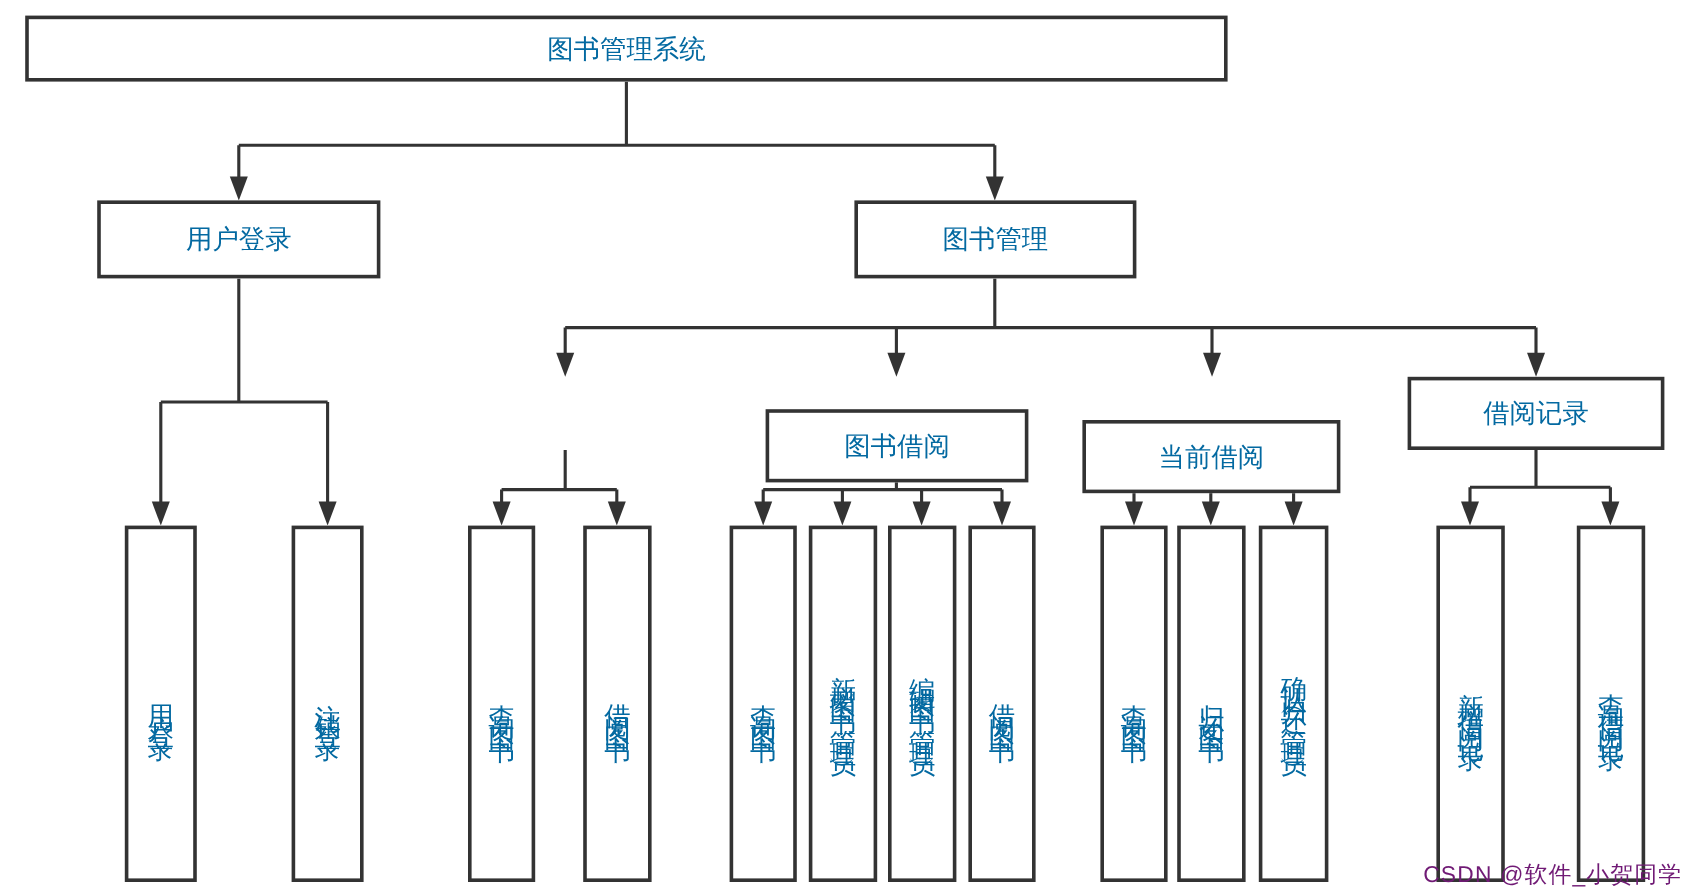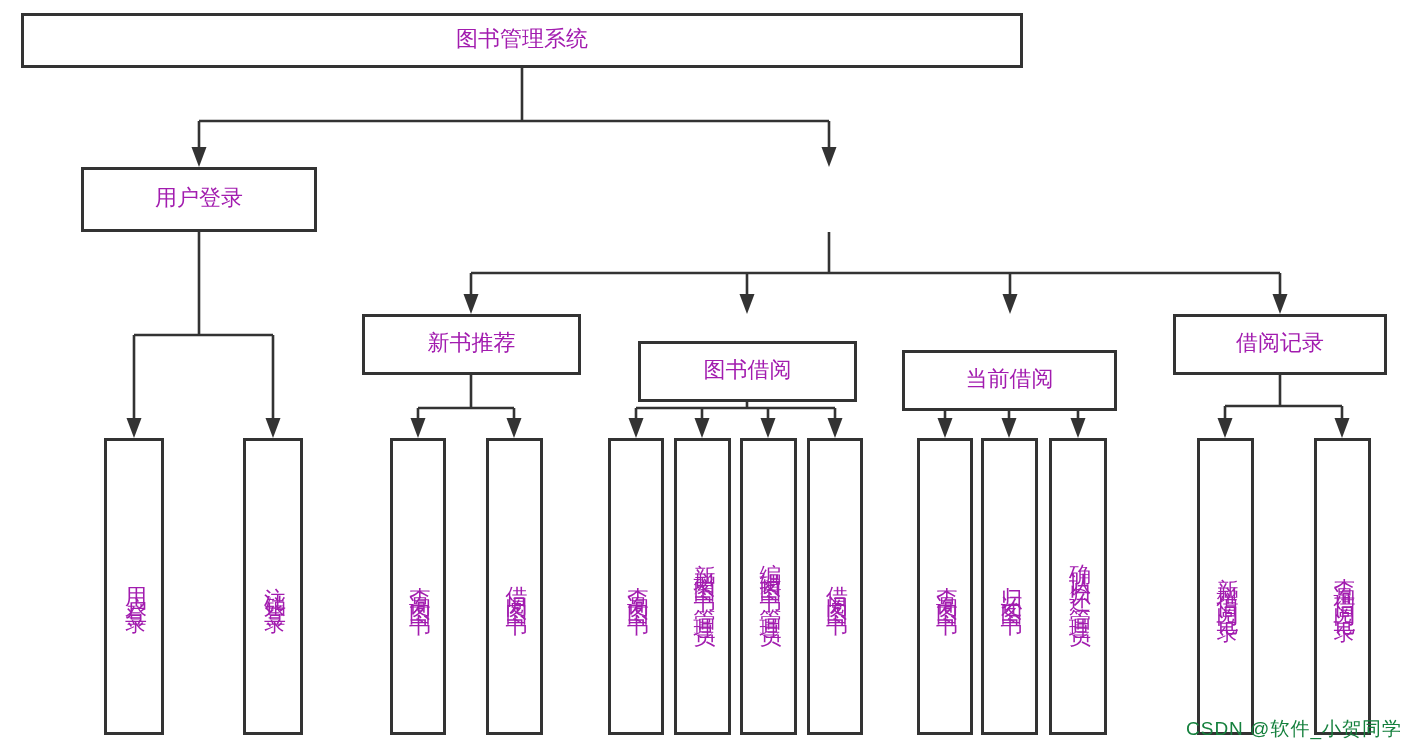--- a/index.html
+++ b/index.html
@@ -9,27 +9,26 @@
     background:#ffffff;
     font-family:"Liberation Sans",sans-serif;
     overflow:hidden;
   }
   #connector-svg{position:absolute;left:0;top:0;width:1405px;height:747px;}
   .node{
     position:absolute;
     box-sizing:border-box;
     border:3px solid #333333;
     background:#ffffff;
-    color:#a21caf;
+    color:#0369a1;
     display:flex;align-items:center;justify-content:center;
     font-size:22px;
     line-height:1;
     text-align:left;
     z-index:2;
-    font-family:Liberation Mono, monospace;
   }
   .leaf{
     writing-mode:vertical-rl;
     text-orientation:mixed;
     letter-spacing:9px;
     top:438px;height:297px;
     font-size:22px;
   }
   
   .n-root{left:21px;top:13px;width:1002px;height:55px;}
@@ -52,21 +51,21 @@
   .l8{left:807px;width:56px;}
   .l9{left:917px;width:56px;}
   .l10{left:981px;width:57px;}
   .l11{left:1049px;width:58px;}
   .l12{left:1197px;width:57px;}
   .l13{left:1314px;width:57px;}
   .watermark{
     position:absolute;
     left:1186px;top:716px;
     font-size:19px;
-    color:#15803d;
+    color:#701a75;
     letter-spacing:1px;
     white-space:nowrap;
     z-index:3;
   }
 </style>
 </head>
 <body>
 
 <div id="stage">
 
@@ -99,22 +98,22 @@
       <polygon points="1001.5,418 1016.5,418 1009,438"></polygon>
       <polygon points="1070.5,418 1085.5,418 1078,438"></polygon>
       <polygon points="1217.5,418 1232.5,418 1225,438"></polygon>
       <polygon points="1334.5,418 1349.5,418 1342,438"></polygon>
     </g>
   </svg>
 
   <div class="node n-root">图书管理系统</div>
 
   <div class="node n-login">用户登录</div>
+  <div class="node n-mgmt">图书管理</div>
 
-  <div class="node n-newbook">新书推荐</div>
   <div class="node n-borrow">图书借阅</div>
   <div class="node n-current">当前借阅</div>
   <div class="node n-records">借阅记录</div>
 
   <div class="node leaf l1">用户登录</div>
   <div class="node leaf l2">注销登录</div>
   <div class="node leaf l3">查询图书</div>
   <div class="node leaf l4">借阅图书</div>
   <div class="node leaf l5">查询图书</div>
   <div class="node leaf l6">新增图书（管理员）</div>

